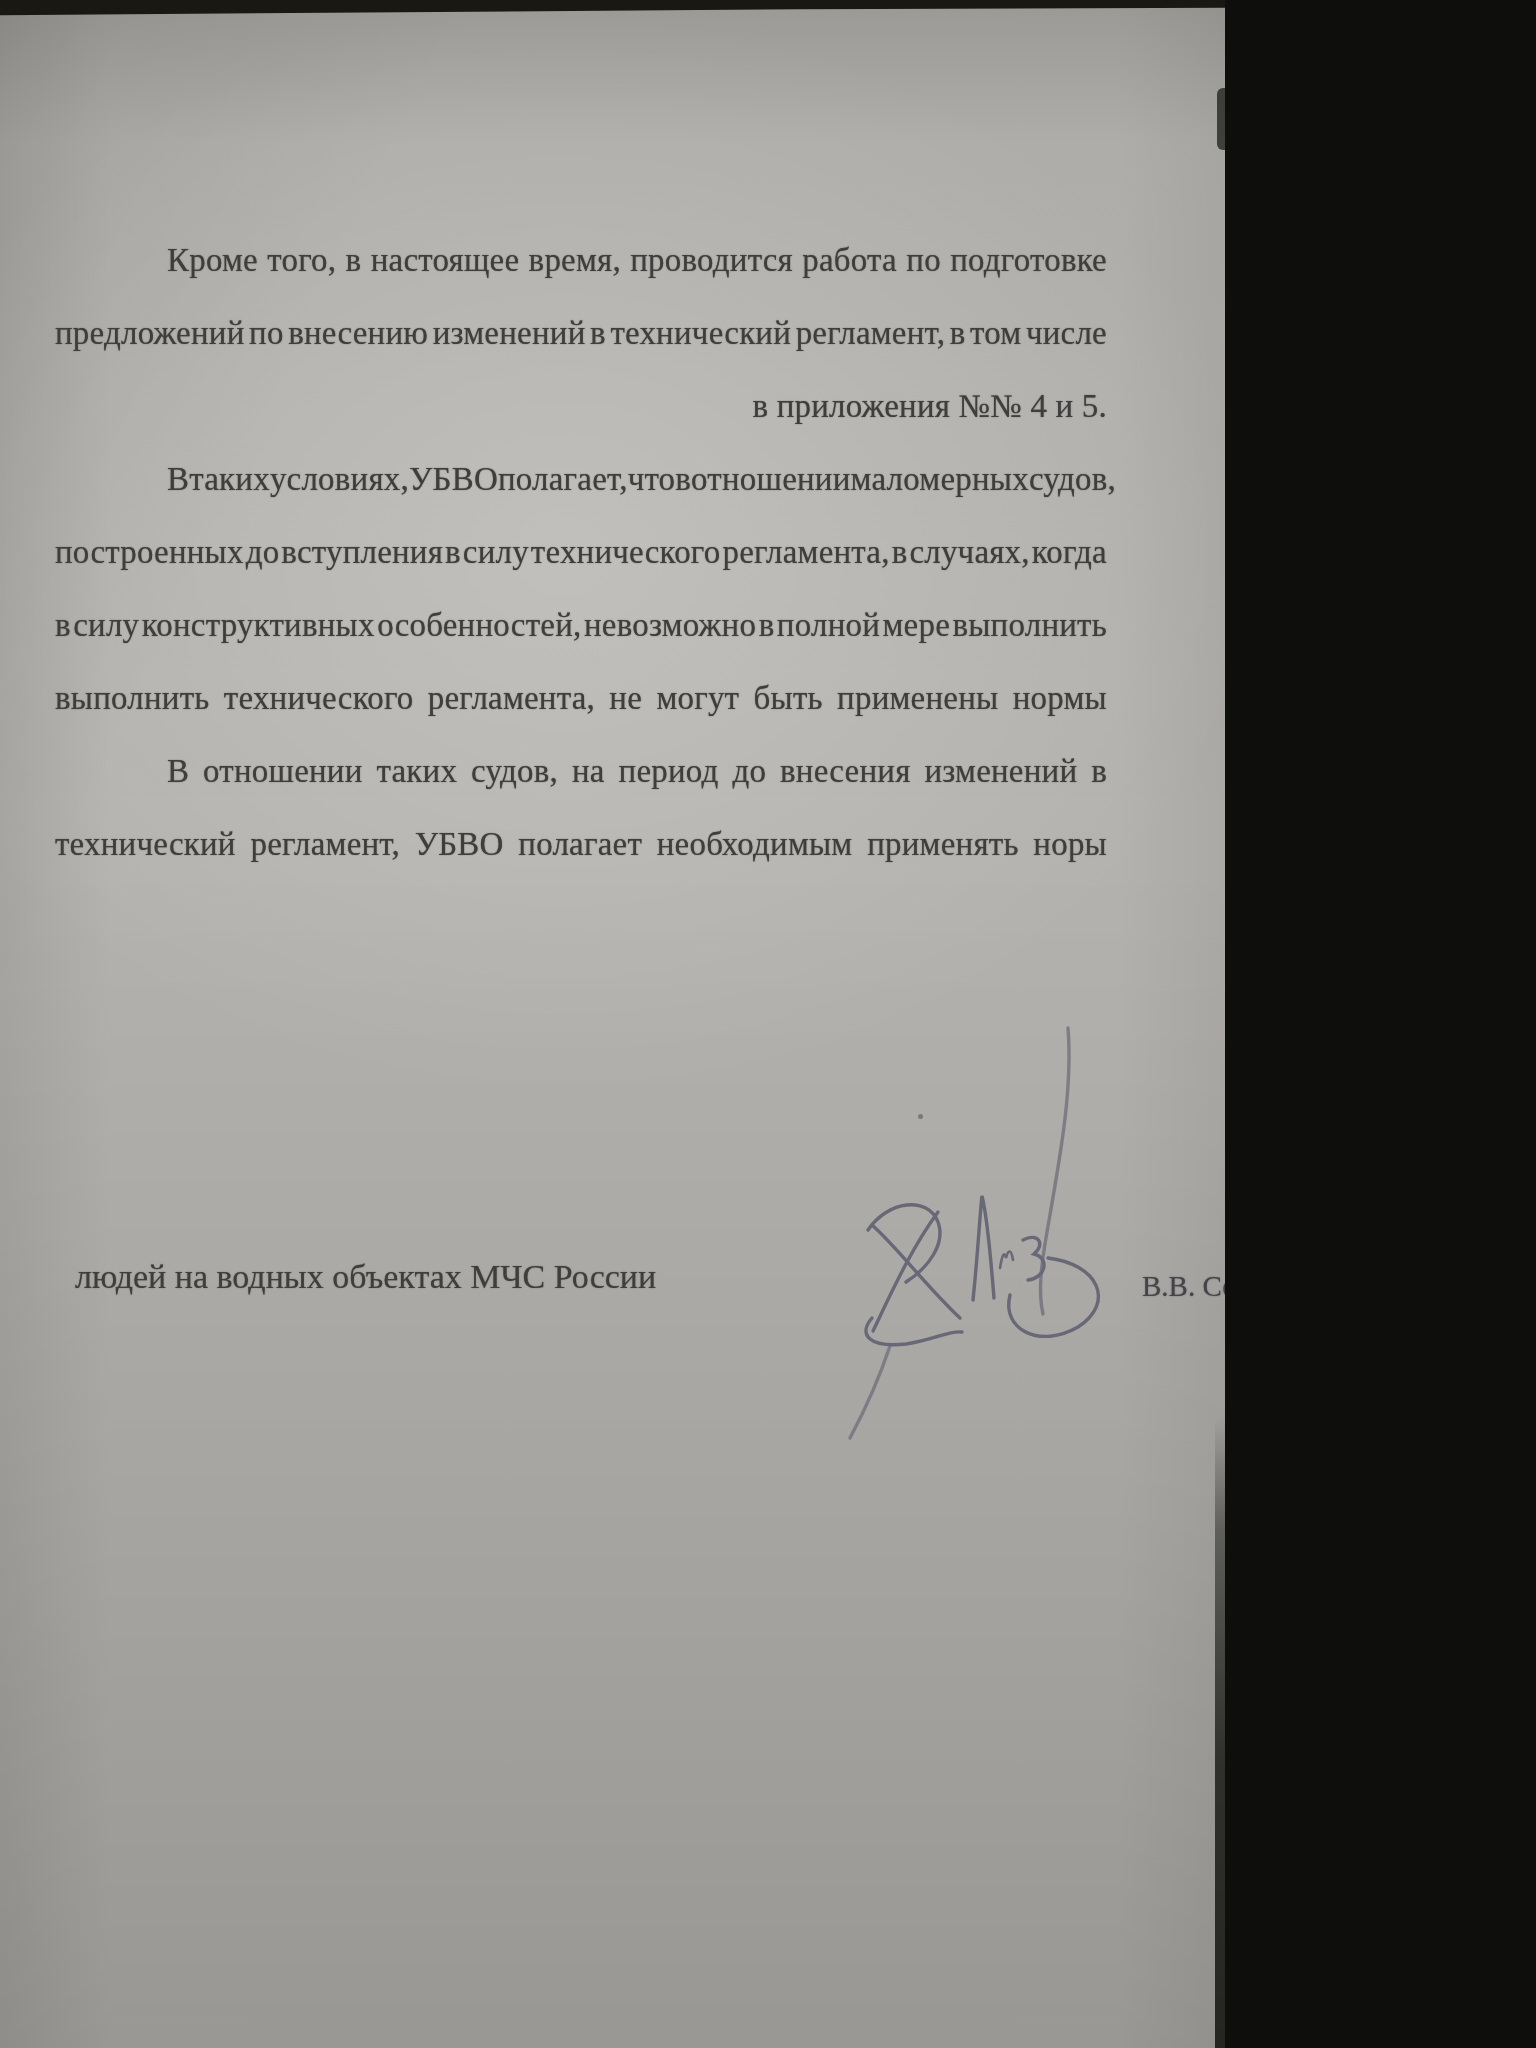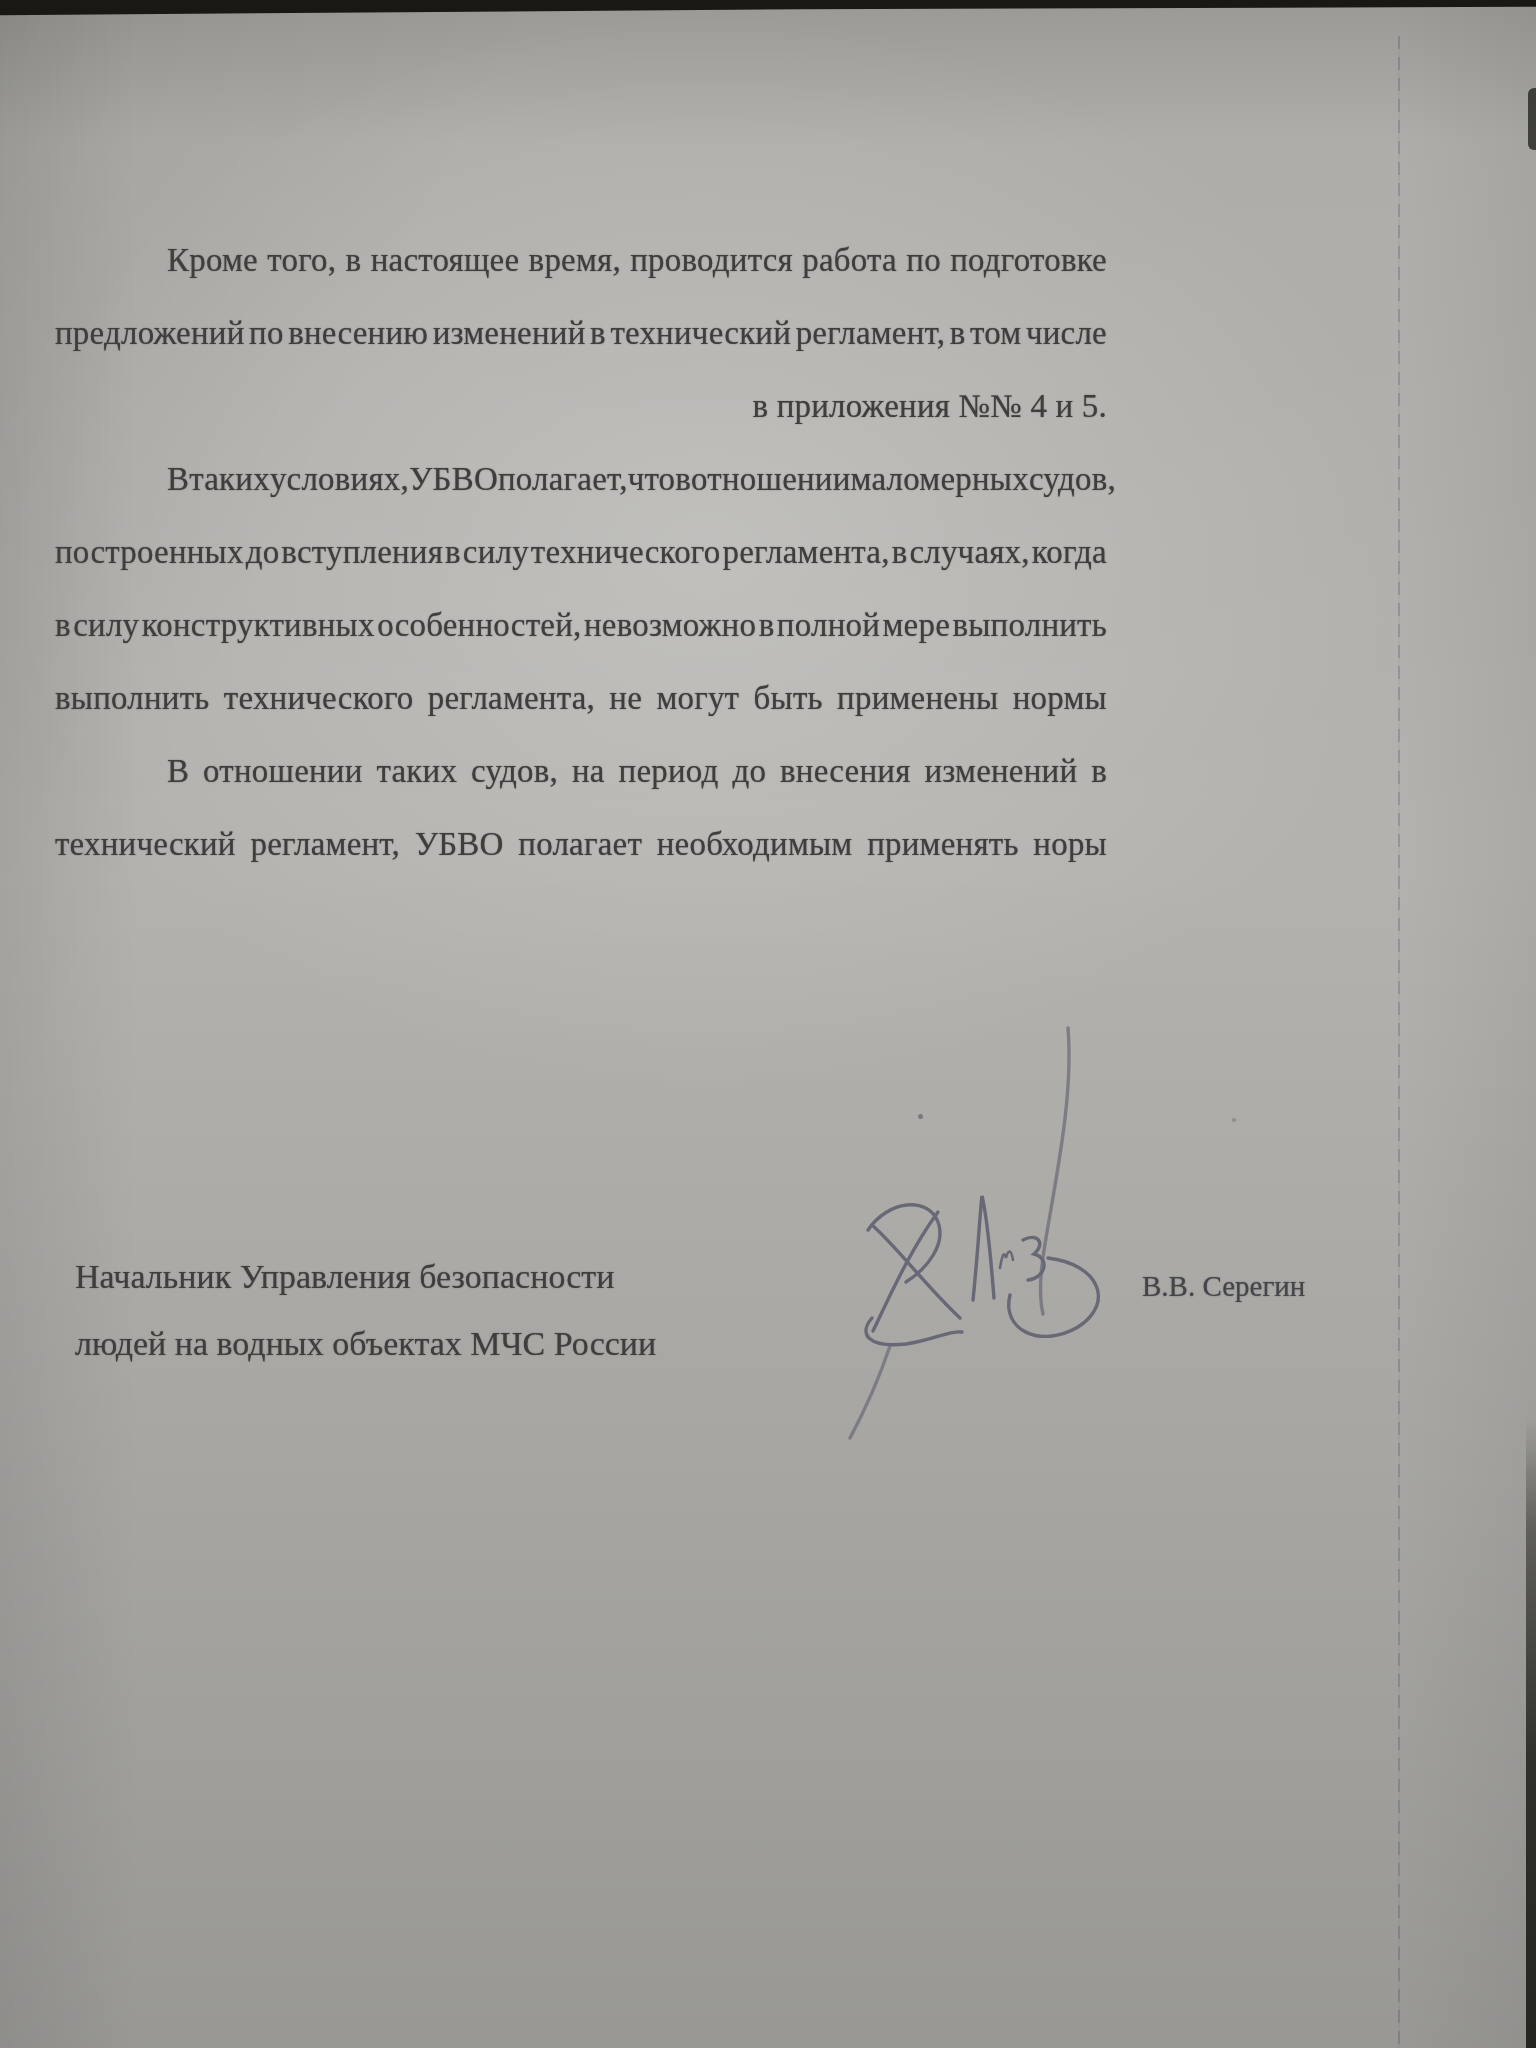--- a/index.html
+++ b/index.html
@@ -1,17 +1,17 @@
 <!DOCTYPE html>
 <html><head>
 <meta charset="utf-8">
 <style>
   html,body{margin:0;padding:0;background:#0e0e0c;}
   .photo{
-    position:relative;width:1536px;height:2048px;overflow:hidden;
+    position:relative;width:1225px;height:2048px;overflow:hidden;
     font-family:"Liberation Serif","DejaVu Serif",serif;
   }
   .paper{
     position:absolute;inset:0;
     background:
       radial-gradient(ellipse 980px 760px at 46% 27%, rgba(255,255,255,0.20), rgba(255,255,255,0) 72%),
       linear-gradient(to bottom, rgba(22,22,18,0.16) 0%, rgba(22,22,18,0.03) 7%, rgba(0,0,0,0) 42%, rgba(0,0,0,0.07) 72%, rgba(0,0,0,0.15) 100%),
       linear-gradient(to right, rgba(0,0,0,0.07) 0%, rgba(0,0,0,0) 9%, rgba(0,0,0,0) 91%, rgba(0,0,0,0.05) 100%),
       linear-gradient(115deg, rgba(0,0,0,0.06) 0%, rgba(0,0,0,0) 22%),
       #b3b2ae;
@@ -165,21 +165,20 @@
         <span>регламент,</span>
         <span>УБВО</span>
         <span>полагает</span>
         <span>необходимым</span>
         <span>применять</span>
         <span>норы</span>
       </div>
   </div>
 
   <div class="signoff">
-    <div>Начальник Управления безопасности</div>
     <div>людей на водных объектах МЧС России</div>
   </div>
 
   <div class="signer">В.В. Серегин</div>
 
   <div class="signature">
     <svg viewBox="0 0 330 460" xmlns="http://www.w3.org/2000/svg">
       <g fill="none" stroke="#55556a" stroke-width="3.4" stroke-linecap="round" opacity="0.78">
 
         <path d="M 258,28 C 263,92 249,162 237,232 C 231,266 228,292 233,314" opacity="0.7"></path>

